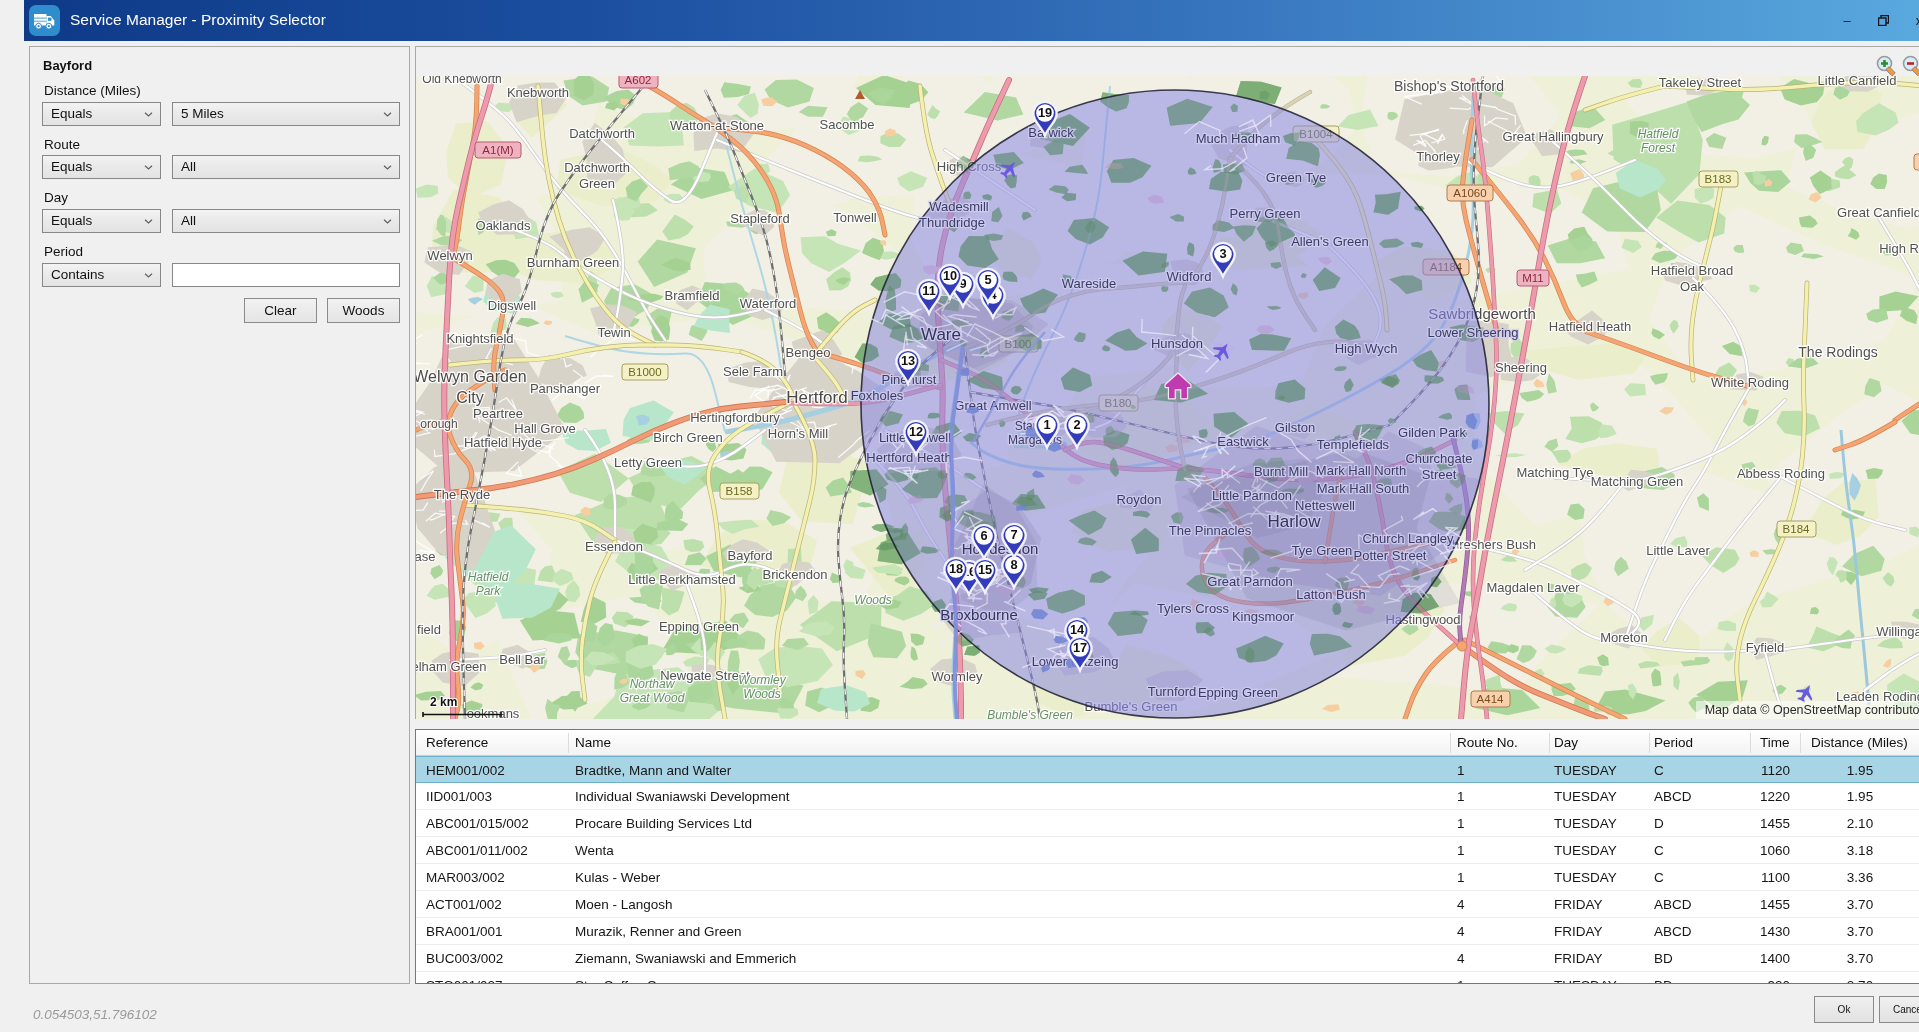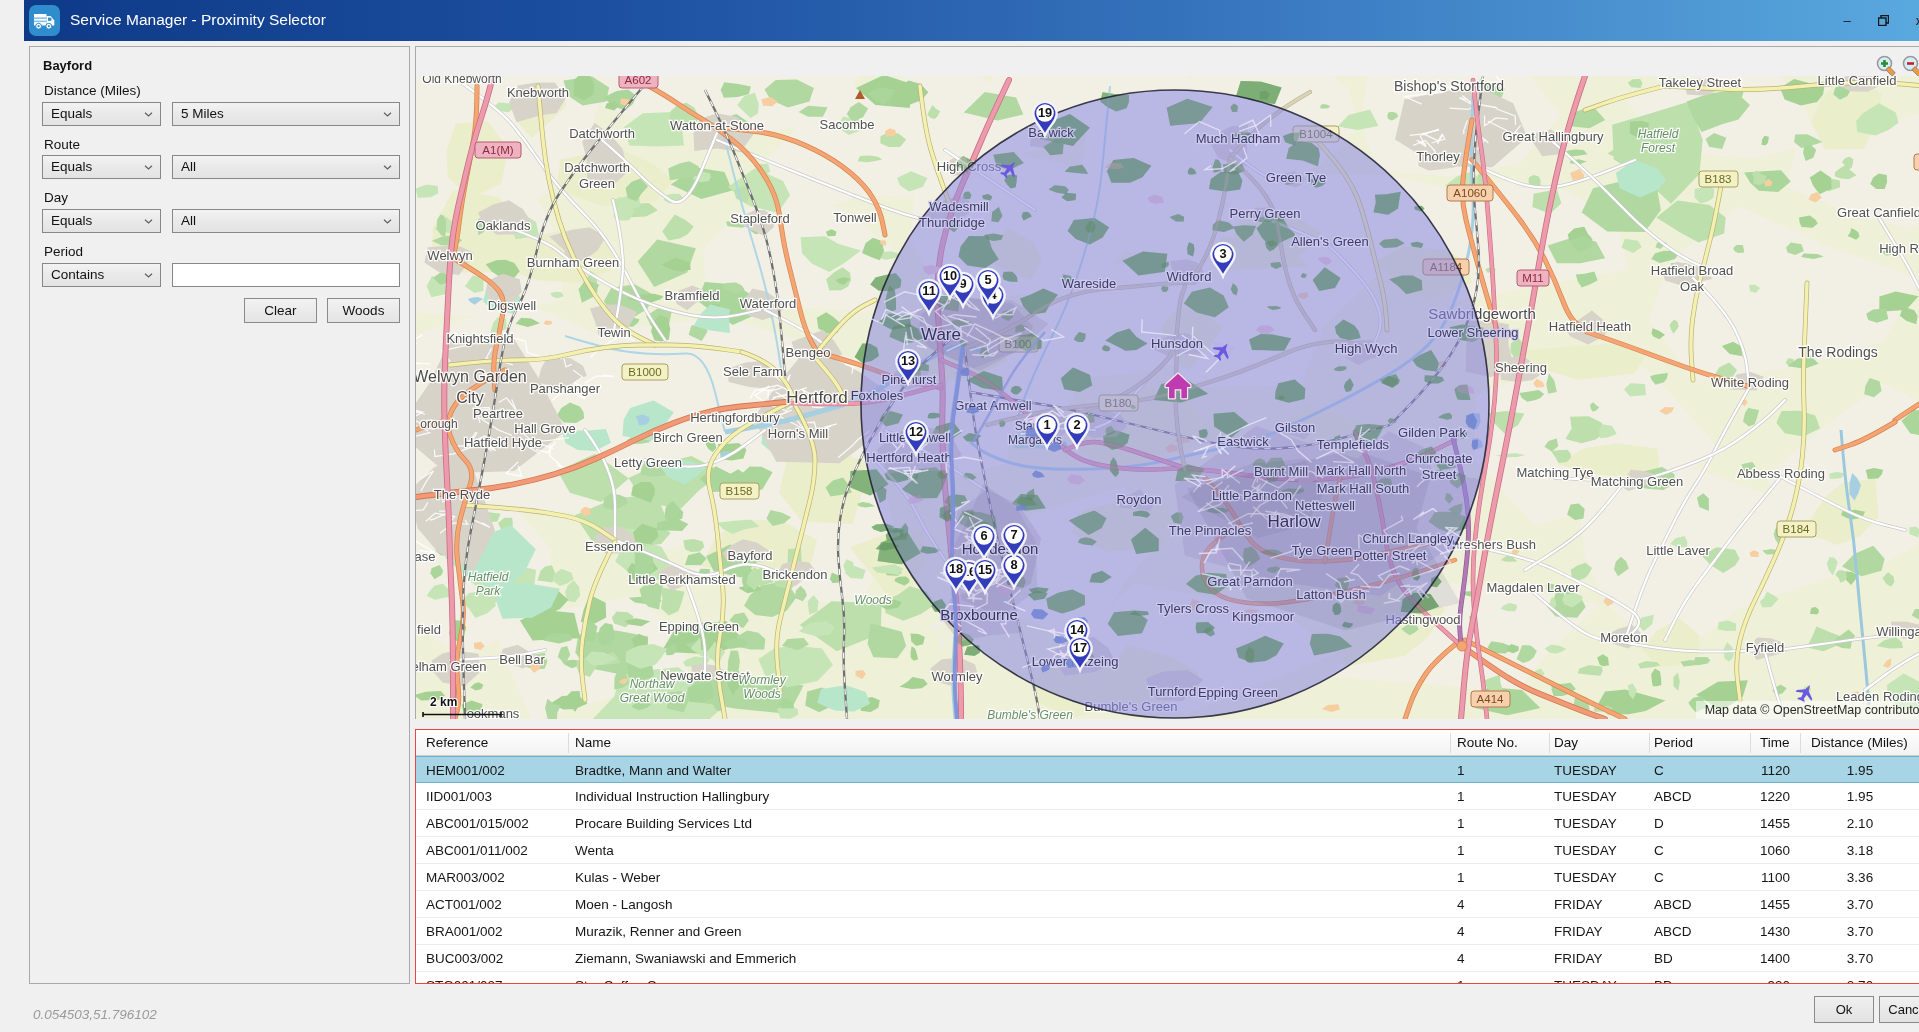--- a/index.html
+++ b/index.html
@@ -25,21 +25,21 @@
 #thead i { position:absolute; top:3px; height:20px; width:1px; background:#dcdcdc; }
 .row { position:absolute; left:0; width:1503px; height:27px; background:#fff; border-bottom:1px solid #ededed; }
 .row span { position:absolute; top:6px; font-size:13.5px; color:#161616; }
 .row.sel { background:#a8d5e6; border-top:1px solid #6cb0cc; border-bottom:1px solid #6cb0cc; }
 .c1 { left:10px;text-align:center; } .c2 { left:159px; } .c3 { left:1041px; } .c4 { left:1138px; }
 .c5 { left:1238px; } .c6 { left:1310px; width:64px; text-align:right; } .c7 { left:1412px; width:64px; text-align:center; }
 #vscroll { position:absolute; right:0; top:27px; width:17px; height:226px; background:#f0f0f0; border-left:1px solid #e2e2e2; }
 #vthumb { position:absolute; left:1px; top:22px; width:15px; height:76px; background:#cdcdcd; }
 .sarr { position:absolute; left:0; width:17px; height:17px; color:#505050; font-size:9px; text-align:center; line-height:17px; }
 #status { position:absolute; left:9px; top:1007px; font-size:13.5px; color:#9a9a9a; font-style:italic; }
-.okbtn { position:absolute; top:996px; height:27px; border:1px solid #8a8a8a; background:linear-gradient(#f0f0f0,#e2e2e2); font-size:13px; text-align:center; line-height:25px; color:#111; }
+.okbtn { position:absolute; top:996px; height:27px; border:1px solid #8a8a8a; background:linear-gradient(#f0f0f0,#e2e2e2); font-size:10px; text-align:center; line-height:25px; color:#111; }
 </style></head>
 <body>
 <div id="win">
   <div id="titlebar">
     <svg id="appico" width="31" height="31">
         <rect width="31" height="31" rx="7" fill="#2f8ccd"></rect>
       <rect x="5" y="9" width="12.5" height="11.5" fill="#fff"></rect>
       <path d="M17.5 11 h4.2 l3.6 4.4 v5.1 h-7.8 z" fill="#fff"></path>
       <rect x="5" y="12.4" width="12.5" height="1.5" fill="#7fc0e8"></rect>
       <rect x="5" y="15.6" width="12.5" height="1.5" fill="#7fc0e8"></rect>
@@ -1793,21 +1793,21 @@
         <span class="c1">HEM001/002</span>
         <span class="c2">Bradtke, Mann and Walter</span>
         <span class="c3">1</span>
         <span class="c4">TUESDAY</span>
         <span class="c5">C</span>
         <span class="c6">1120</span>
         <span class="c7">1.95</span>
       </div>
       <div class="row" style="top:53px">
         <span class="c1">IID001/003</span>
-        <span class="c2">Individual Instruction Hallingbury</span>
+        <span class="c2">Individual Swaniawski Development</span>
         <span class="c3">1</span>
         <span class="c4">TUESDAY</span>
         <span class="c5">ABCD</span>
         <span class="c6">1220</span>
         <span class="c7">1.95</span>
       </div>
       <div class="row" style="top:80px">
         <span class="c1">ABC001/015/002</span>
         <span class="c2">Procare Building Services Ltd</span>
         <span class="c3">1</span>
@@ -1837,21 +1837,21 @@
       <div class="row" style="top:161px">
         <span class="c1">ACT001/002</span>
         <span class="c2">Moen - Langosh</span>
         <span class="c3">4</span>
         <span class="c4">FRIDAY</span>
         <span class="c5">ABCD</span>
         <span class="c6">1455</span>
         <span class="c7">3.70</span>
       </div>
       <div class="row" style="top:188px">
-        <span class="c1">BRA001/002</span>
+        <span class="c1">BRA001/001</span>
         <span class="c2">Murazik, Renner and Green</span>
         <span class="c3">4</span>
         <span class="c4">FRIDAY</span>
         <span class="c5">ABCD</span>
         <span class="c6">1430</span>
         <span class="c7">3.70</span>
       </div>
       <div class="row" style="top:215px">
         <span class="c1">BUC003/002</span>
         <span class="c2">Ziemann, Swaniawski and Emmerich</span>

